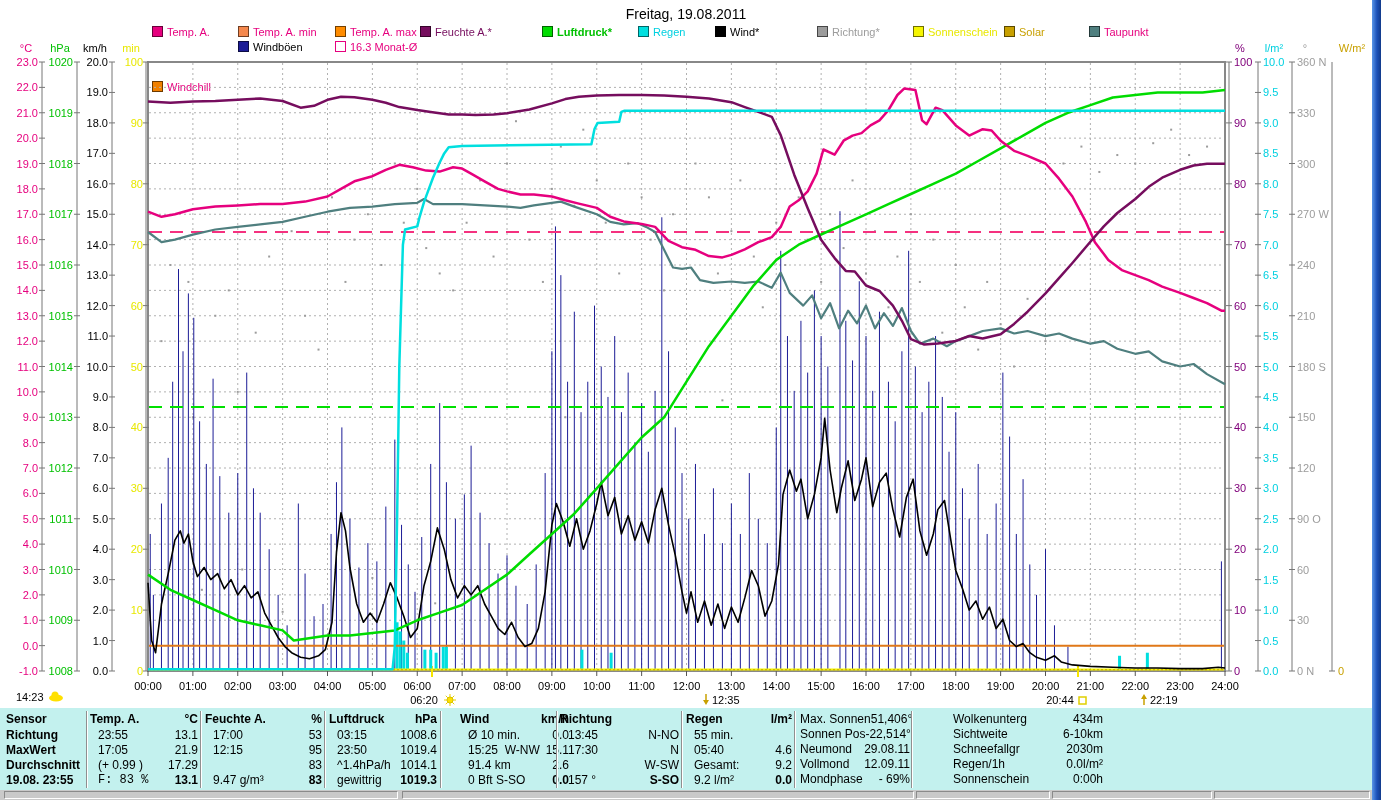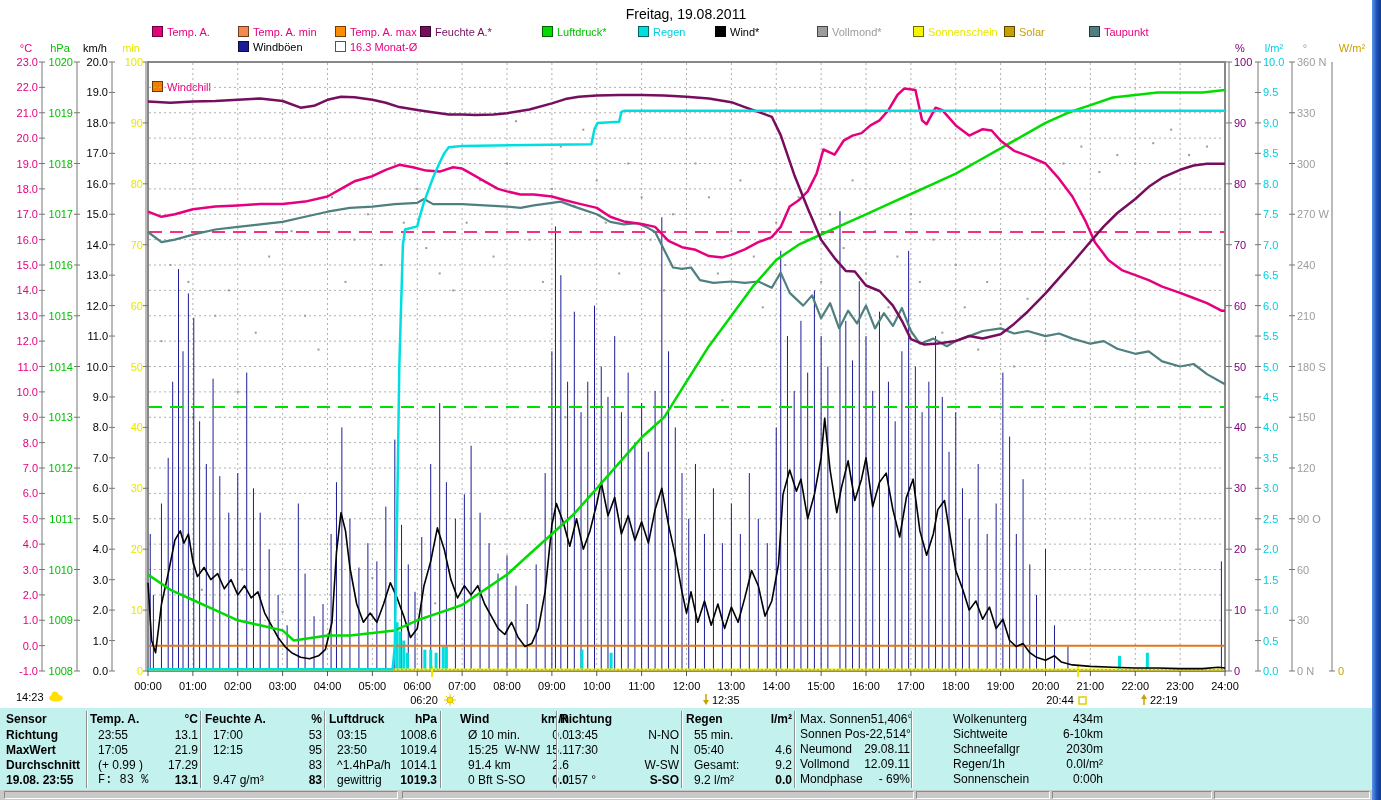--- a/index.html
+++ b/index.html
@@ -27,24 +27,24 @@
 </head>
 <body>
 
 <div class="screen">
   <div id="title">Freitag, 19.08.2011</div>
   <div id="legend">
       <span class="legend-item" style="left: 152px; top: 26px;"><span class="sw" style="background: rgb(230, 0, 126);"></span><span style="color: rgb(230, 0, 126);">Temp. A.</span></span>
       <span class="legend-item" style="left: 238px; top: 26px;"><span class="sw" style="background: rgb(245, 136, 77);"></span><span style="color: rgb(230, 0, 126);">Temp. A. min</span></span>
       <span class="legend-item" style="left: 335px; top: 26px;"><span class="sw" style="background: rgb(255, 140, 0);"></span><span style="color: rgb(230, 0, 126);">Temp. A. max</span></span>
       <span class="legend-item" style="left: 420px; top: 26px;"><span class="sw" style="background: rgb(118, 13, 94);"></span><span style="color: rgb(118, 13, 94);">Feuchte A.*</span></span>
-      <span class="legend-item" style="left: 542px; top: 26px;"><span class="sw" style="background: rgb(0, 220, 0);"></span><span style="color: rgb(0, 192, 0);">Luftdruck*</span></span>
+      <span class="legend-item" style="left: 542px; top: 26px;"><span class="sw" style="background: rgb(0, 220, 0);"></span><span style="color: rgb(0, 192, 0); font-weight: bold;">Luftdruck*</span></span>
       <span class="legend-item" style="left: 638px; top: 26px;"><span class="sw" style="background: rgb(0, 223, 223);"></span><span style="color: rgb(0, 208, 224);">Regen</span></span>
       <span class="legend-item" style="left: 715px; top: 26px;"><span class="sw" style="background: rgb(0, 0, 0);"></span><span style="color: rgb(0, 0, 0);">Wind*</span></span>
-      <span class="legend-item" style="left: 817px; top: 26px;"><span class="sw" style="background: rgb(156, 156, 156);"></span><span style="color: rgb(156, 156, 156);">Vollmond*</span></span>
+      <span class="legend-item" style="left: 817px; top: 26px;"><span class="sw" style="background: rgb(156, 156, 156);"></span><span style="color: rgb(156, 156, 156);">Richtung*</span></span>
       <span class="legend-item" style="left: 913px; top: 26px;"><span class="sw" style="background: rgb(245, 245, 0);"></span><span style="color: rgb(232, 232, 0);">Sonnenschein</span></span>
       <span class="legend-item" style="left: 1004px; top: 26px;"><span class="sw" style="background: rgb(200, 160, 0);"></span><span style="color: rgb(200, 160, 0);">Solar</span></span>
       <span class="legend-item" style="left: 1089px; top: 26px;"><span class="sw" style="background: rgb(79, 127, 127);"></span><span style="color: rgb(230, 0, 126);">Taupunkt</span></span>
       <span class="legend-item" style="left: 152px; top: 41px; margin-top: 40px;"><span class="sw" style="background: rgb(240, 128, 0);"></span><span style="color: rgb(230, 0, 126);">Windchill</span></span>
       <span class="legend-item" style="left: 238px; top: 41px;"><span class="sw" style="background: rgb(28, 28, 150);"></span><span style="color: rgb(0, 0, 0);">Windböen</span></span>
       <span class="legend-item" style="left: 335px; top: 41px;"><span class="sw" style="background: rgb(255, 255, 255); border-color: rgb(230, 0, 126);"></span><span style="color: rgb(230, 0, 126);">16.3 Monat-Ø</span></span>
     </div>
   <svg id="chart" width="1381" height="800">
       <g>
         <line x1="149" y1="87.375" x2="1224" y2="87.375" stroke="#b0b0b0" stroke-width="1" stroke-dasharray="2,3"></line>

